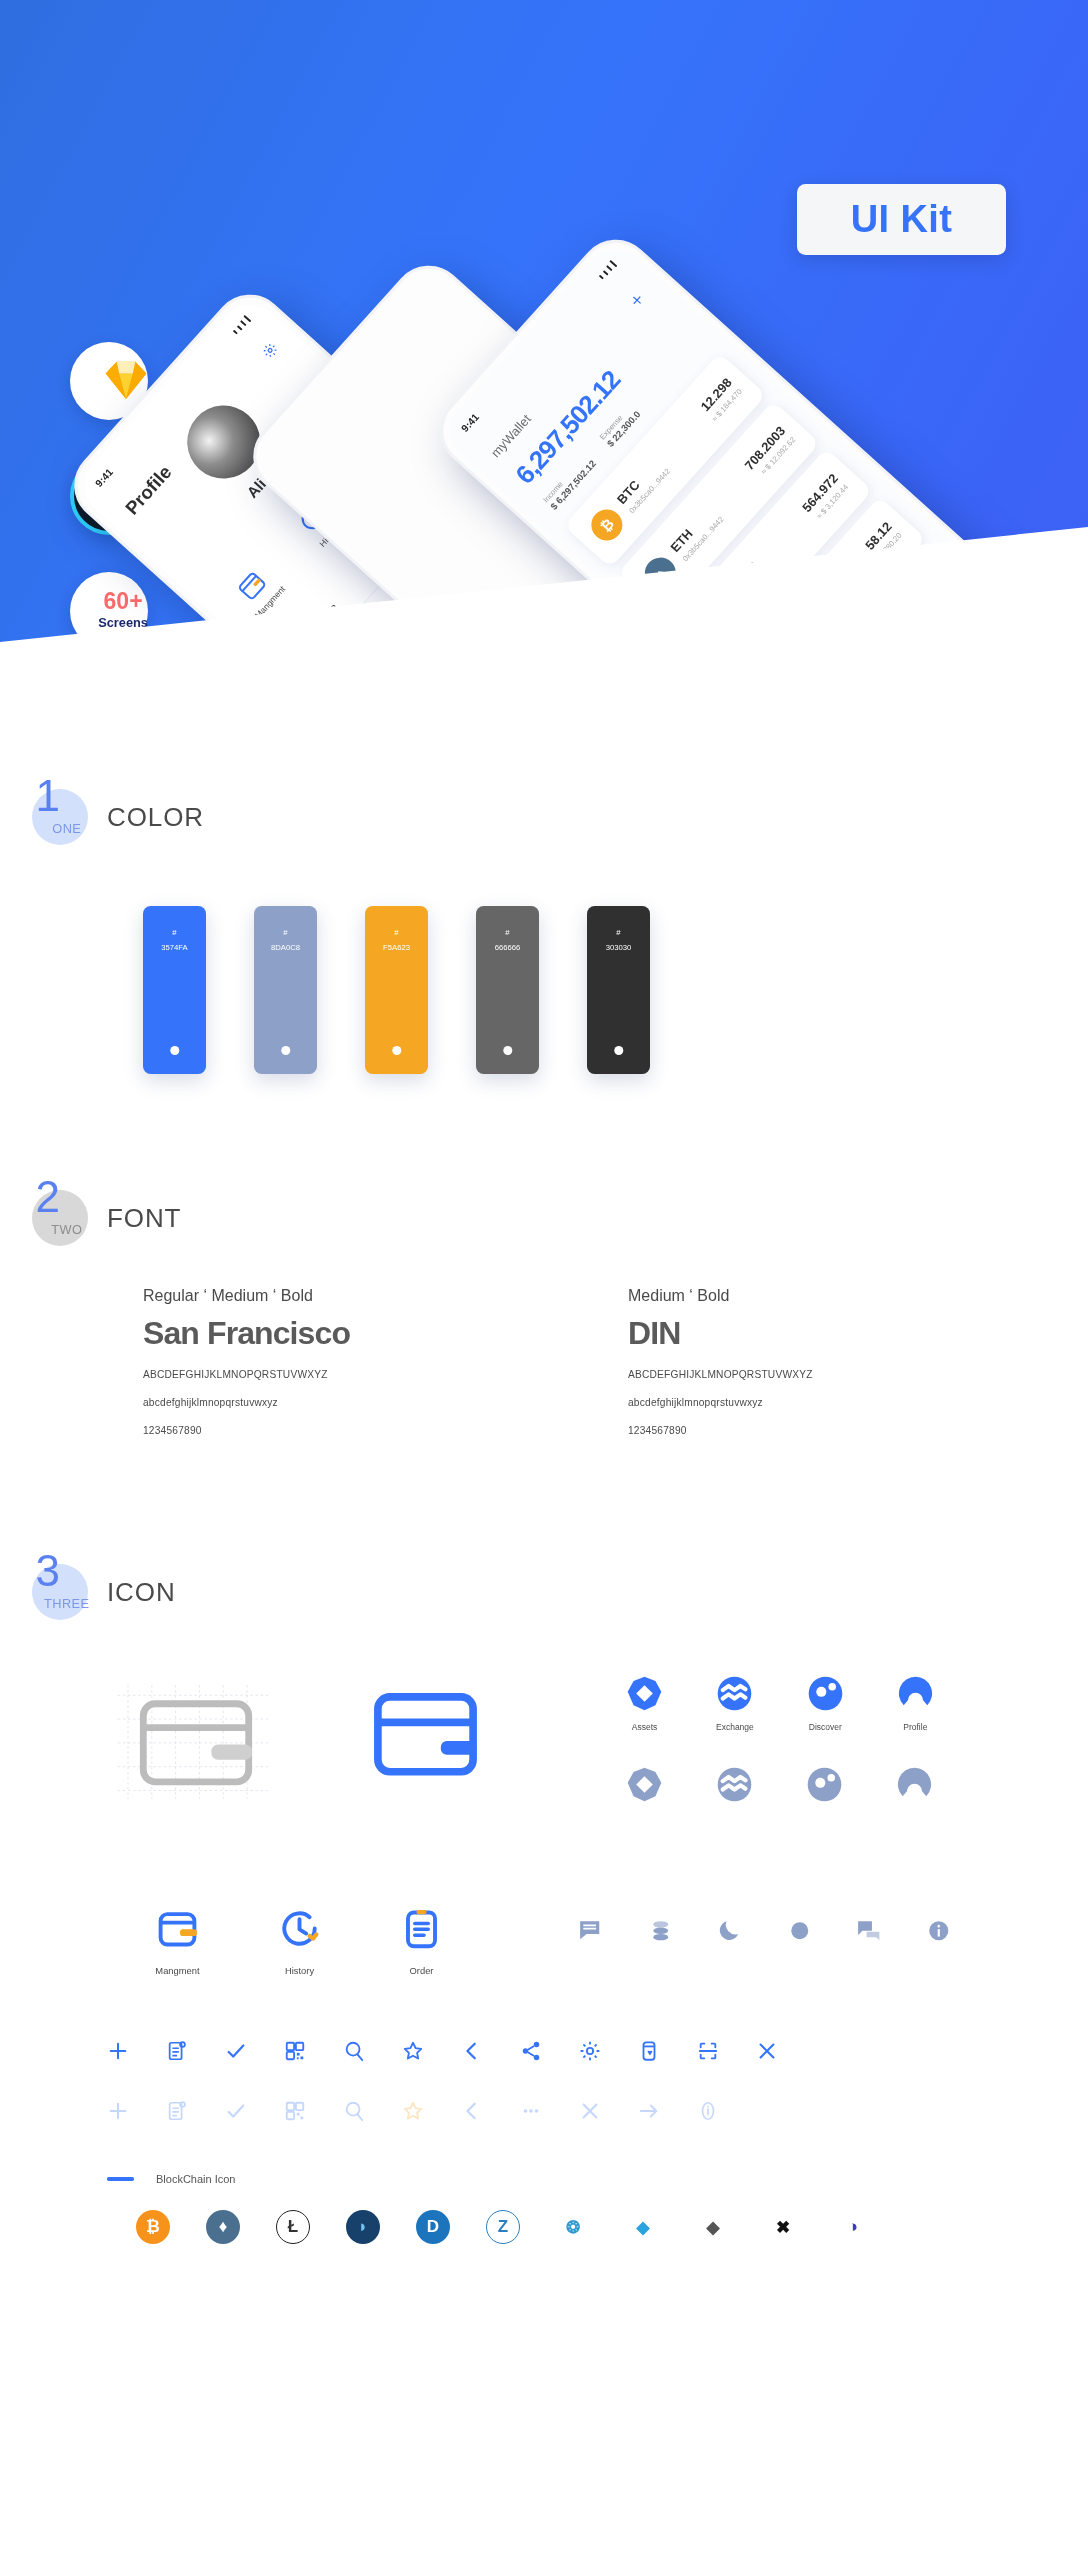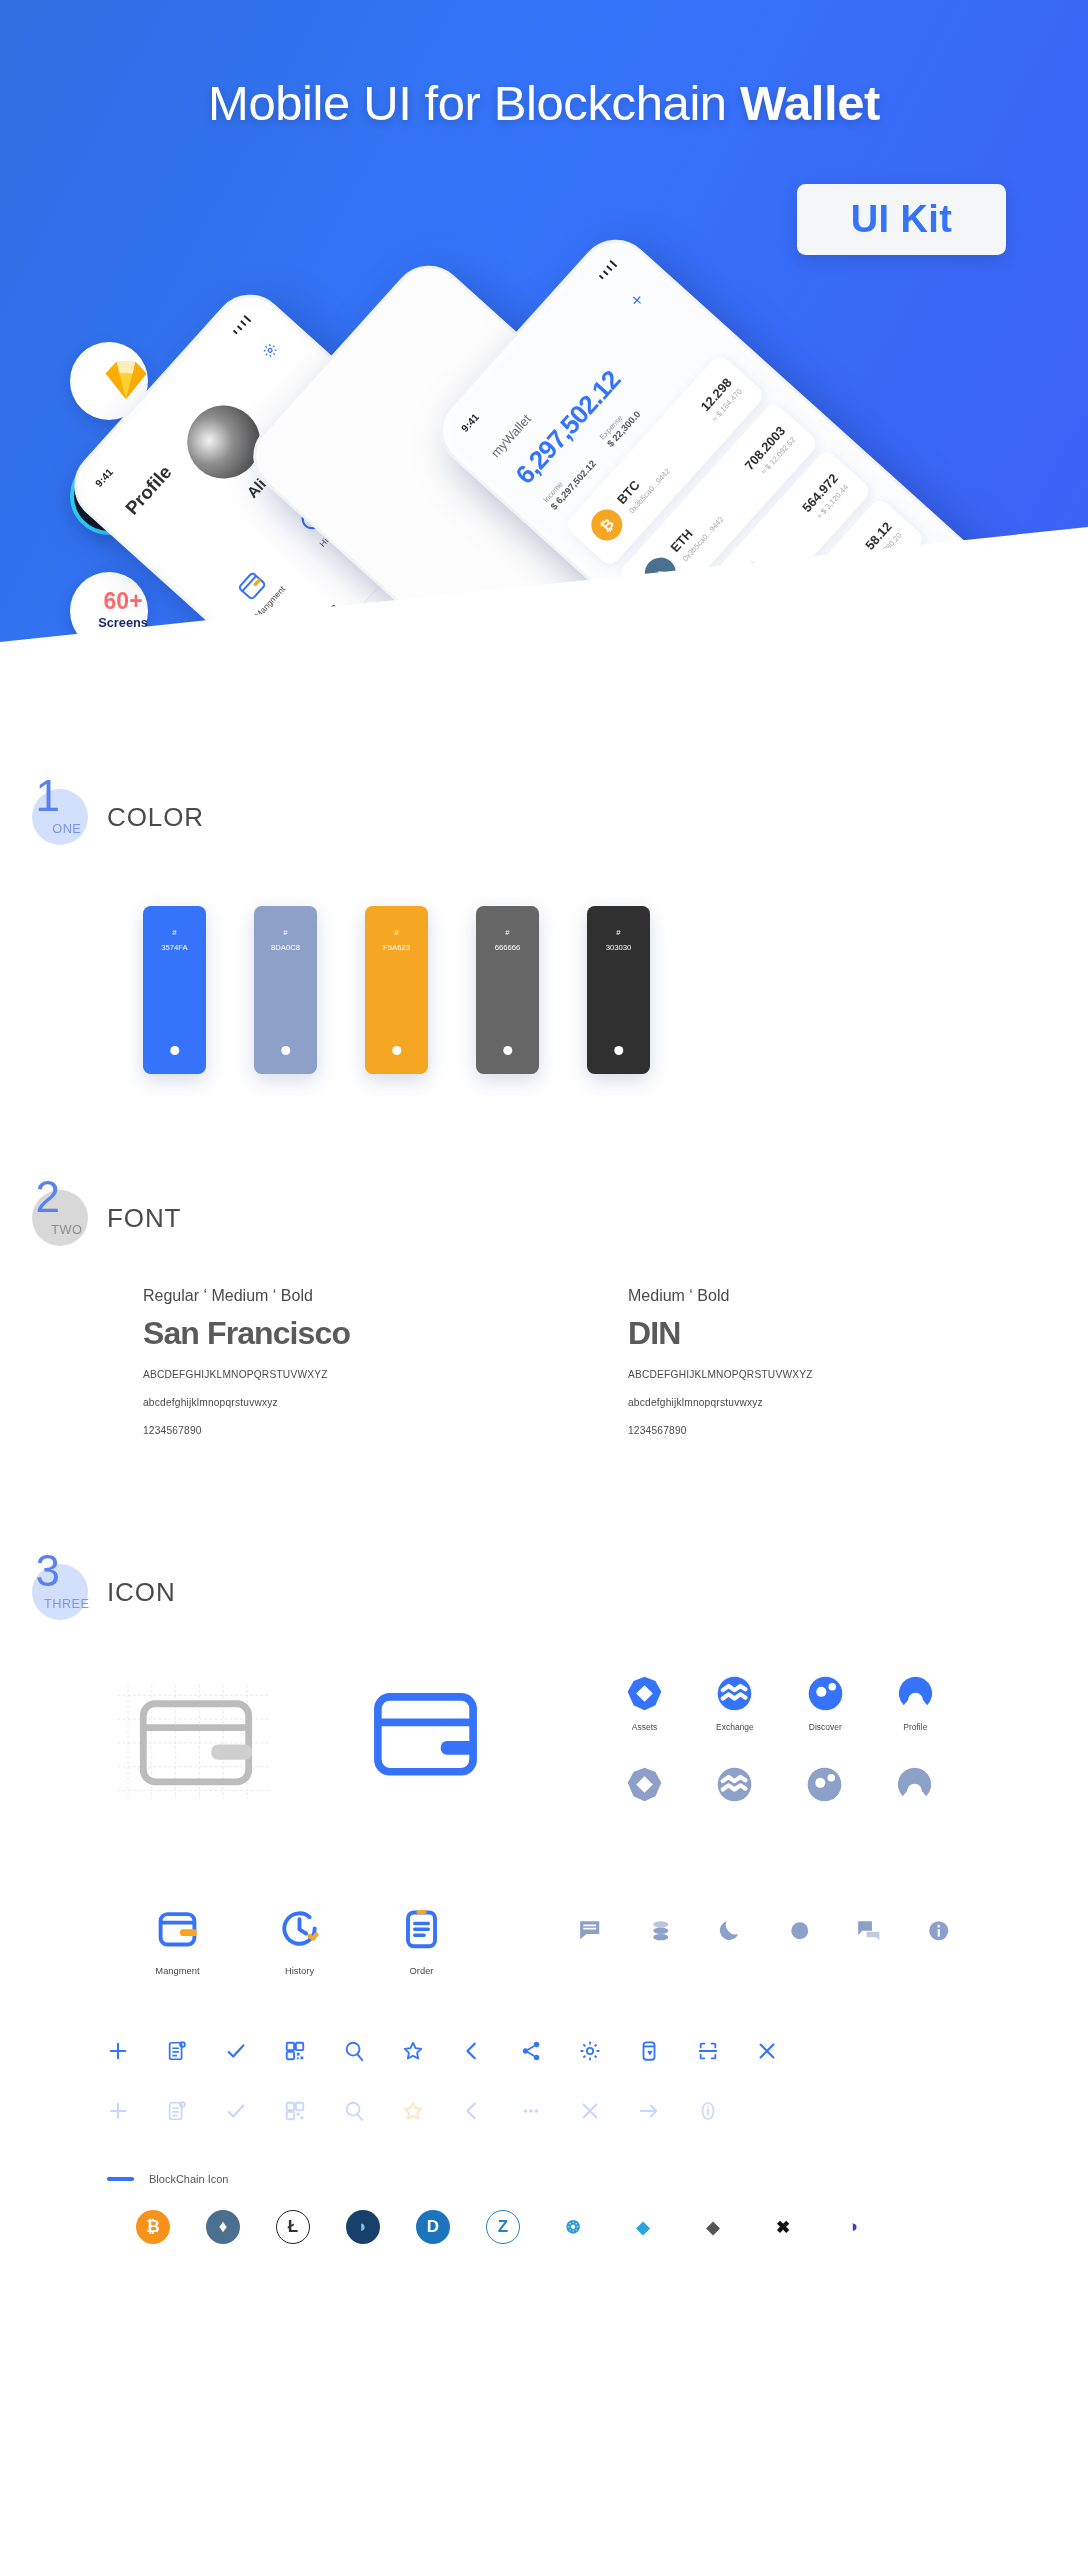--- a/index.html
+++ b/index.html
@@ -177,34 +177,31 @@
   .navicons-gray { position:absolute; left:626px; top:100px; display:flex; gap:53px; }
 
   .row-mho { position:absolute; left:153px; top:238px; display:flex; gap:73px; }
   .mho { text-align:center; }
   .mho .lbl { font-size:9.4px; color:#4a4a4a; margin-top:8.5px; }
   .row-gray6 { position:absolute; left:578px; top:252px; display:flex; gap:44px; align-items:center; }
 
   .tools1 { position:absolute; left:107px; top:374px; display:flex; gap:37px; align-items:center; }
   .tools2 { position:absolute; left:107px; top:434px; display:flex; gap:37px; align-items:center; opacity:.28; }
 
-  .bc-head { position:absolute; left:107px; top:507px; display:flex; align-items:center; gap:15px; }
+  .bc-head { position:absolute; left:107px; top:507px; display:flex; align-items:center; gap:22px; }
   .bc-dash { width:27px; height:3.4px; background:#3574FA; border-radius:1.7px; }
   .bc-label { font-size:11px; color:#555; }
   .bc-row { position:absolute; left:136px; top:544px; display:flex; gap:36px; align-items:center; }
   .bc-ic { width:34px; height:34px; border-radius:50%; display:flex; align-items:center; justify-content:center; font-weight:700; color:#fff; font-size:17px; }
 </style>
 </head>
 <body>
 
 <div class="hero">
 
-  <div class="hero-title">
-    <span>Mobile UI for Blockchain </span><span class="bold">Wallet</span>
-  </div>
 
   <div class="ui-kit-badge">UI Kit</div>
 
   <div class="badge-col">
     <div class="badge">
       <span>
         <svg width="44" height="41" viewBox="0 0 52 48">
           <polygon points="26,47 2,17 15,3 37,3 50,17" fill="#F7A501"></polygon>
           <polygon points="26,47 2,17 18,17 26,47" fill="#FDAD00"></polygon>
           <polygon points="26,47 50,17 34,17 26,47" fill="#FDAD00"></polygon>

